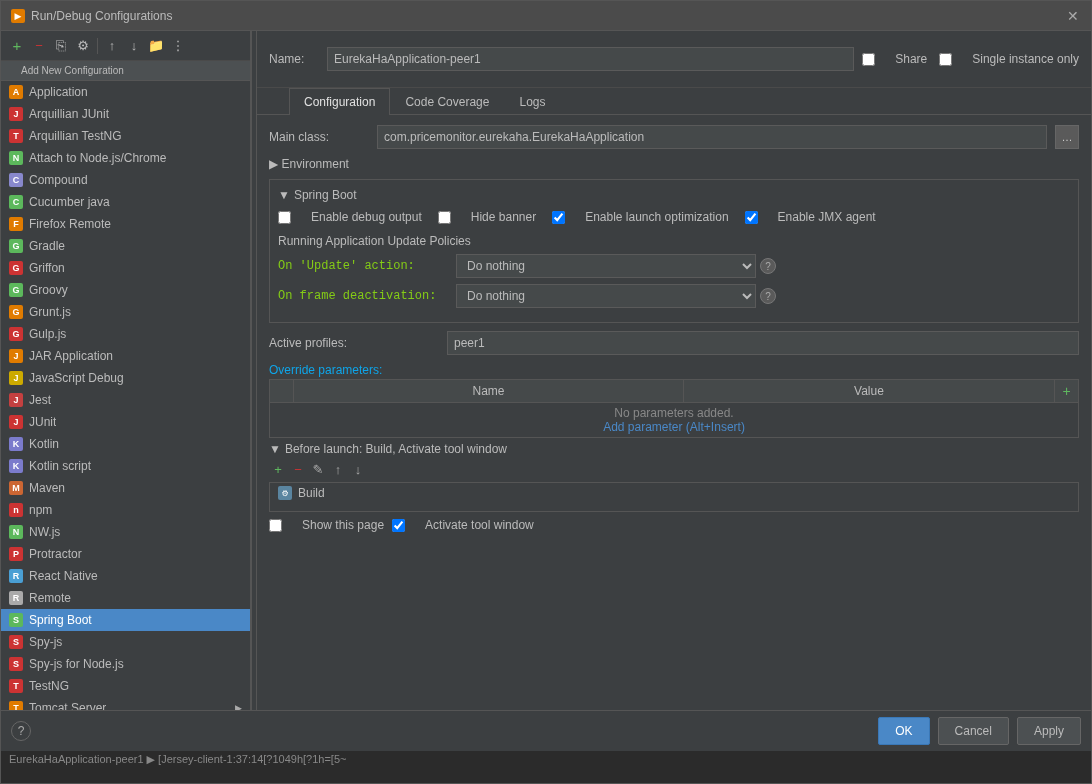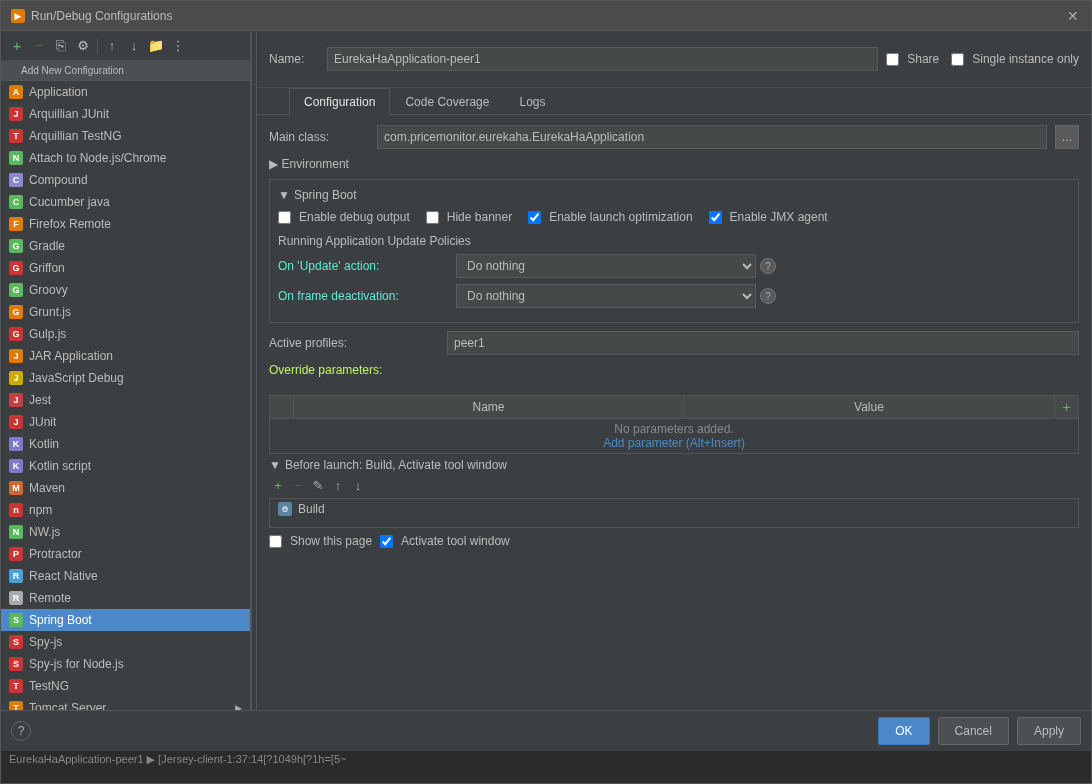--- a/index.html
+++ b/index.html
@@ -219,21 +219,21 @@
 
     .name-options {
       display: flex;
       align-items: center;
       gap: 12px;
     }
 
     .checkbox-label {
       display: flex;
       align-items: center;
-      gap: 8px;
+      gap: 20px;
       cursor: pointer;
       color: #bbbbbb;
       font-size: 12px;
     }
 
     .checkbox-label input[type="checkbox"] {
       cursor: pointer;
     }
 
     
@@ -353,21 +353,22 @@
 
     .policy-row {
       display: flex;
       align-items: center;
       margin-bottom: 6px;
       gap: 8px;
     }
 
     .policy-label {
       min-width: 170px;
-      color: #5eead4;
+      color: #84cc16;
+      font-family: Liberation Mono, monospace;
     }
 
     .policy-select-wrapper {
       display: flex;
       align-items: center;
       gap: 4px;
     }
 
     .policy-select {
       background: #45494a;
@@ -411,22 +412,22 @@
       background: #45494a;
       border: 1px solid #5a5a5a;
       color: #bbbbbb;
       padding: 2px 6px;
       height: 24px;
       font-size: 12px;
       outline: none;
     }
 
     .override-title {
-      color: #bef264;
-      margin-bottom: 18px;
+      color: #0ea5e9;
+      margin-bottom: 2px;
     }
 
     .params-table {
       width: 100%;
       border-collapse: collapse;
       margin-bottom: 4px;
     }
 
     .params-table th {
       background: #45494a;

